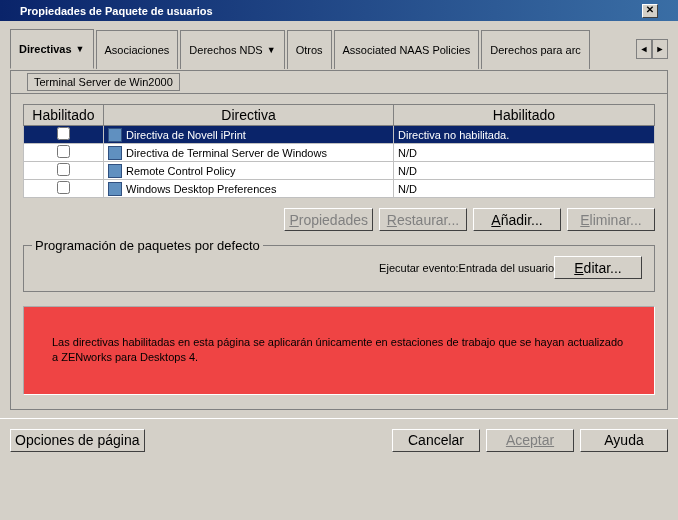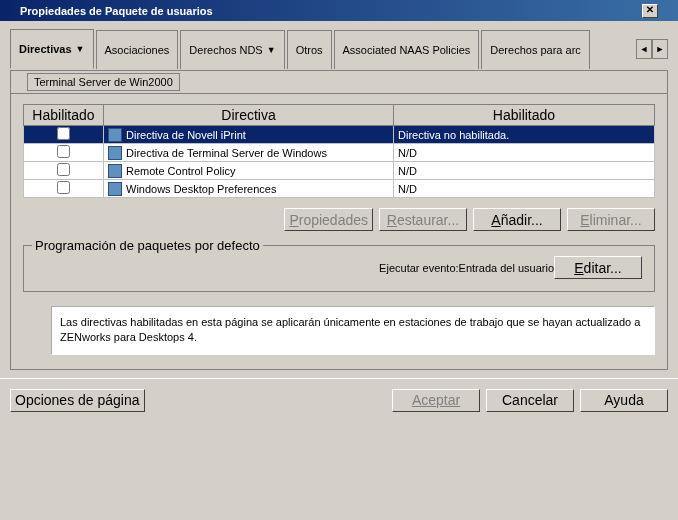--- a/index.html
+++ b/index.html
@@ -188,26 +188,25 @@
     padding: 0 3px;
     font-size: 13px;
   }
   .groupbox-inner {
     display: flex;
     justify-content: flex-end;
     align-items: center;
   }
   .infobox {
     border: 1px inset #fff;
-    background: #ffffff;
-    padding: 8px;
+    background: #ef4444;
+    padding: 28px;
     margin-top: 14px;
     font-size: 11px;
     line-height: 1.4;
-    margin-left: 28px;
   }
   .bottom-bar {
     display: flex;
     justify-content: flex-end;
     gap: 6px;
     padding: 10px 10px;
     border-top: 1px solid #fff;
   }
   .bottom-bar .left {
     margin-right: auto;
@@ -325,16 +324,16 @@
     </div>
 
     <div class="infobox">Las directivas habilitadas en esta página se aplicarán únicamente en estaciones de trabajo que se hayan actualizado a ZENworks para Desktops 4.</div>
 
   </div>
 
 </div>
 
 <div class="bottom-bar">
   <button class="btn left">Opciones de página</button>
+  <button class="btn">Cancelar</button>
   <button class="btn" disabled=""><u>Aceptar</u></button>
-  <button class="btn">Cancelar</button>
   <button class="btn">Ayuda</button>
 </div>
 
 </body></html>

